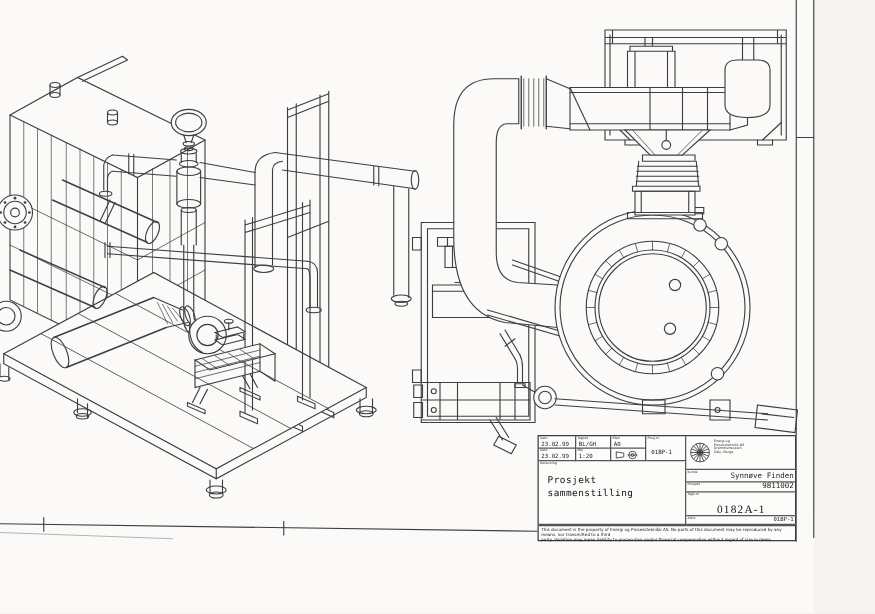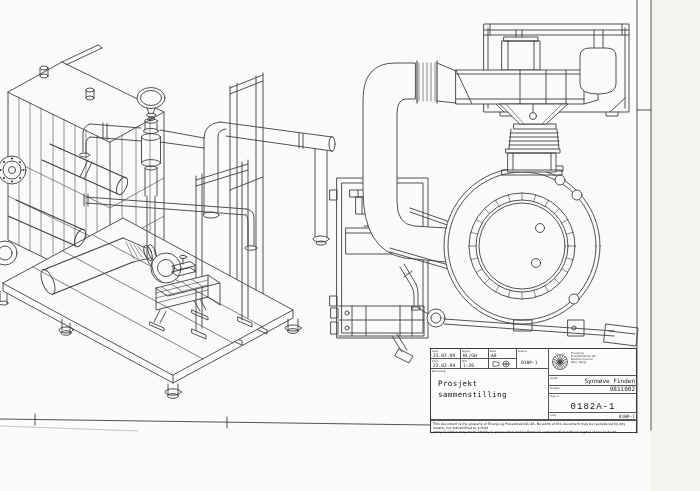--- a/index.html
+++ b/index.html
@@ -12,21 +12,21 @@
       background:#fcfcfa;box-sizing:border-box;color:#1d1d1d;}
   .cell{position:absolute;box-sizing:border-box;border-right:1px solid #555;border-bottom:1px solid #555;}
   .lab{position:absolute;top:0px;left:1px;font-size:6px;transform:scale(0.42);transform-origin:0 0;
        color:#2a2a2a;white-space:nowrap;}
   .val{position:absolute;bottom:0px;left:2px;font-family:"DejaVu Sans Mono",monospace;
        font-size:6.4px;transform:scale(0.72);transform-origin:0 100%;white-space:nowrap;}
   .valr{position:absolute;bottom:1px;right:2px;font-family:"DejaVu Sans Mono",monospace;
        font-size:6px;white-space:nowrap;}
   .title-lines{position:absolute;left:7px;top:9px;font-family:"DejaVu Sans Mono",monospace;
        font-size:7.5px;line-height:11px;letter-spacing:0.4px;color:#111;}
-  .dno{position:absolute;left:0;right:0;top:8px;text-align:center;font-family:Liberation Mono, monospace;
+  .dno{position:absolute;left:0;right:0;top:8px;text-align:center;font-family:Liberation Serif, serif;
        font-size:9px;letter-spacing:1px;color:#111;}
   .company{position:absolute;left:22px;top:2px;font-size:6px;transform:scale(0.45);transform-origin:0 0;
        line-height:7px;color:#333;width:150px;}
   .disc{position:absolute;left:2px;top:1px;font-size:6px;transform:scale(0.55);transform-origin:0 0;
        line-height:7px;width:370px;color:#222;}
 </style>
 </head>
 <body>
 
 <div class="page">

